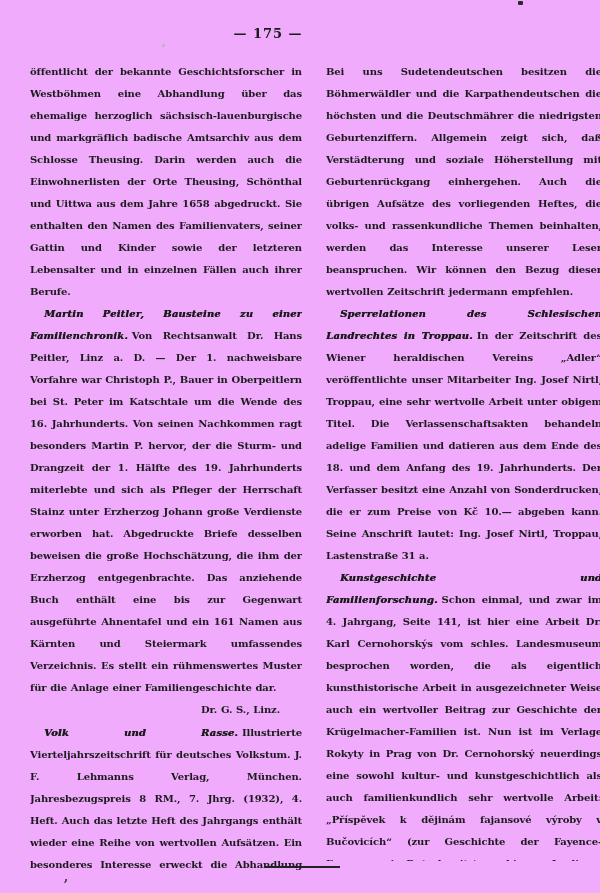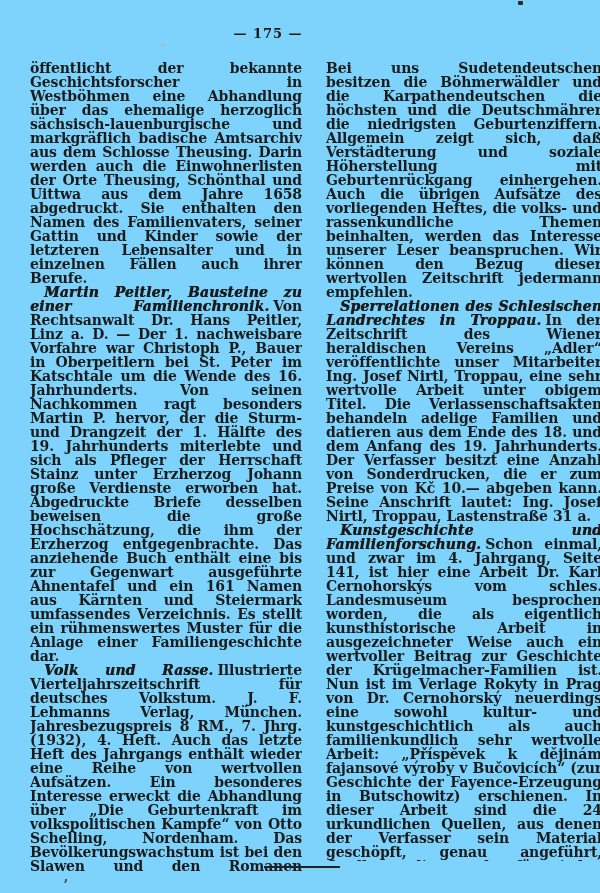--- a/index.html
+++ b/index.html
@@ -4,42 +4,42 @@
 <style>
   html, body {
     margin: 0;
     padding: 0;
     background: #ffffff;
   }
   .page {
     position: relative;
     width: 600px;
     height: 893px;
-    background: #7dd3fc;
+    background: #f0abfc;
     overflow: hidden;
     font-family: "DejaVu Serif", "Liberation Serif", serif;
     color: #1b1b1b;
   }
   .page-number {
     position: absolute;
     top: 26px;
     left: 0;
     width: 536px; 
     text-align: center;
     font-size: 13px;
     font-weight: bold;
     letter-spacing: 1px;
   }
   .col {
     position: absolute;
     top: 61px;
     overflow: hidden;
     text-align: justify;
-    font-size: 14px;
-    line-height: 14px;
+    font-size: 10px;
+    line-height: 22px;
     font-weight: bold;
     letter-spacing: -0.12px;
     word-spacing: 0.4px;
   }
   .col-left  { left: 30px;  width: 272px; height: 812px; }
   .col-right { left: 326px; width: 276px; height: 800px; }
   p.para {
     margin: 0;
     text-indent: 14px;
   }
@@ -105,20 +105,21 @@
 
   <div class="col col-left">
 
     <p class="para no-indent">
       <span>öffentlicht der bekannte Geschichtsforscher in Westböhmen eine Abhandlung über das ehemalige herzoglich sächsisch-lauenburgische und markgräflich badische Amtsarchiv aus dem Schlosse Theusing. Darin werden auch die Einwohnerlisten der Orte Theusing, Schönthal und Uittwa aus dem Jahre 1658 abgedruckt. Sie enthalten den Namen des Familienvaters, seiner Gattin und Kinder sowie der letzteren Lebensalter und in einzelnen Fällen auch ihrer Berufe.</span>
     </p>
 
     <p class="para">
       <span class="lead">Martin Peitler, Bausteine zu einer Familienchronik.</span><span>Von Rechtsanwalt Dr. Hans Peitler, Linz a. D. — Der 1. nachweisbare Vorfahre war Christoph P., Bauer in Oberpeitlern bei St. Peter im Katschtale um die Wende des 16. Jahrhunderts. Von seinen Nachkommen ragt besonders Martin P. hervor, der die Sturm- und Drangzeit der 1. Hälfte des 19. Jahrhunderts miterlebte und sich als Pfleger der Herrschaft Stainz unter Erzherzog Johann große Verdienste erworben hat. Abgedruckte Briefe desselben beweisen die große Hochschätzung, die ihm der Erzherzog entgegenbrachte. Das anziehende Buch enthält eine bis zur Gegenwart ausgeführte Ahnentafel und ein 161 Namen aus Kärnten und Steiermark umfassendes Verzeichnis. Es stellt ein rühmenswertes Muster für die Anlage einer Familiengeschichte dar.</span>
     </p>
+    <div class="signature">Dr. G. S., Linz.</div>
 
     <p class="para">
       <span class="lead">Volk und Rasse.</span><span>Illustrierte Vierteljahrszeitschrift für deutsches Volkstum. J. F. Lehmanns Verlag, München. Jahresbezugspreis 8 RM., 7. Jhrg. (1932), 4. Heft. Auch das letzte Heft des Jahrgangs enthält wieder eine Reihe von wertvollen Aufsätzen. Ein besonderes Interesse erweckt die Abhandlung über „Die Geburtenkraft im volkspolitischen Kampfe“ von Otto Schelling, Nordenham. Das Bevölkerungswachstum ist bei den Slawen und den Romanen Südeuropas am stärksten, wogegen Frankreich und die germanischen Länder, namentlich Deutschland, den europäischen Geburtentiefstand darstellen. Was dies in dem volkspolitischen Kampf, der heute trotz aller offizieller Friedensschalmeien in ganz Europa wütet, zu bedeuten hat, braucht nicht näher erklärt werden. Beachtenswert ist, daß die östlichsten und die westlichsten Provinzen des Reiches die höchsten Geburtenüberschüsse aufweisen, während der Norden und natürlich fast alle Großstädte unter dem Reichsdurchschnitt liegen. Unter den Auslandsdeutschen stehen die Wolgadeutschen durch ihre hohen Geburtenzahlen dem russischen Volke nicht nach. Das Gegenteil trifft bei den Balten zu, die einen beträchtlichen Geburtenabgang aufweisen.</span>
     </p>
 
   </div>
 
   <div class="col col-right">
 
     <p class="para no-indent">

